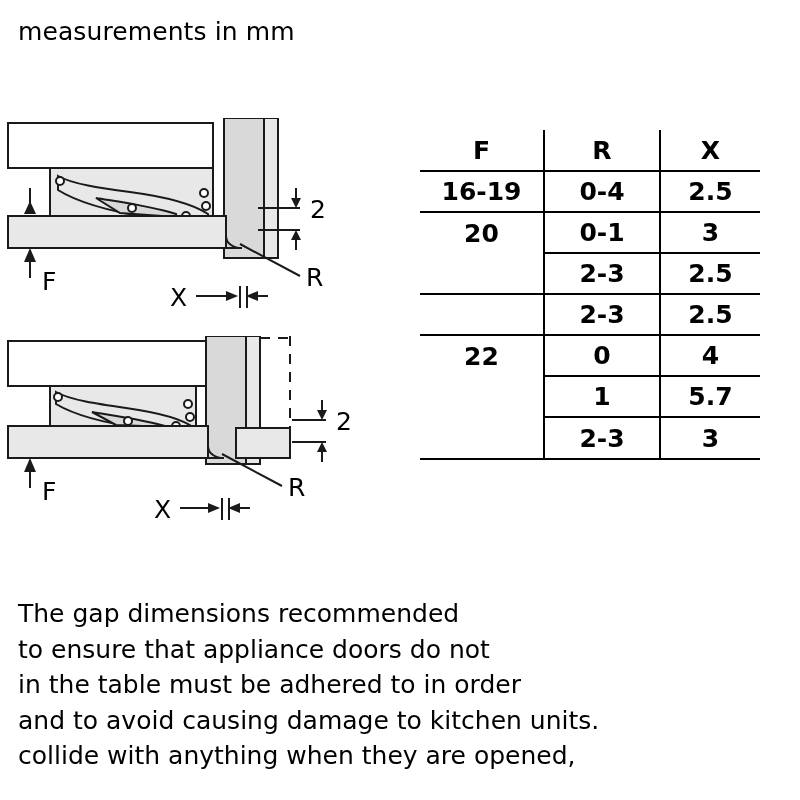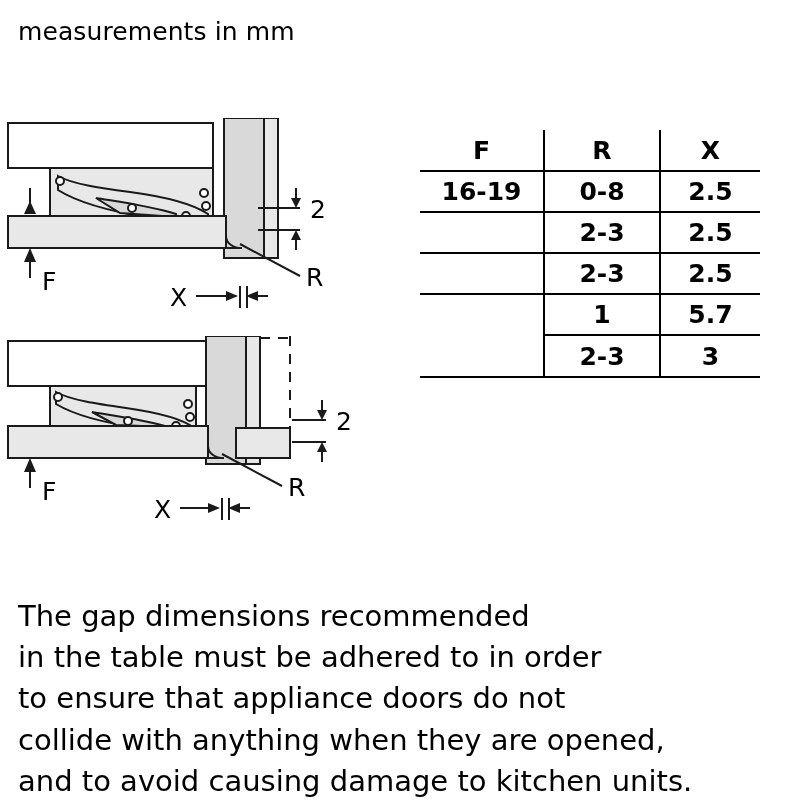--- a/index.html
+++ b/index.html
@@ -89,21 +89,21 @@
   }
 
   
   .footer {
     position: absolute;
     left: 18px;
     top: 596px;
     width: 780px;
   }
   .footer .line {
-    font-size: 29px;
+    font-size: 25px;
     line-height: 1.42;
     white-space: nowrap;
   }
 </style>
 </head>
 <body>
 
 <div id="page">
 
   <div class="header">
@@ -233,49 +233,59 @@
       <thead>
         <tr class="hline-bottom">
           <th>F</th>
           <th>R</th>
           <th>X</th>
         </tr>
       </thead>
       <tbody>
         <tr class="hline-bottom">
           <td>16-19</td>
-          <td>0-8</td>
+          <td>0-4</td>
           <td>2.5</td>
+        </tr>
+        <tr class="hline-mid">
+          <td>20</td>
+          <td>0-1</td>
+          <td>3</td>
         </tr>
         <tr class="hline-bottom">
           <td></td>
           <td>2-3</td>
           <td>2.5</td>
         </tr>
         <tr class="hline-bottom">
           <td></td>
           <td>2-3</td>
           <td>2.5</td>
+        </tr>
+        <tr class="hline-mid">
+          <td>22</td>
+          <td>0</td>
+          <td>4</td>
         </tr>
         <tr class="hline-mid">
           <td></td>
           <td>1</td>
           <td>5.7</td>
         </tr>
         <tr>
           <td></td>
           <td>2-3</td>
           <td>3</td>
         </tr>
       </tbody>
     </table>
     <div class="tbl-outer-bottom"></div>
   </div>
 
   <div class="footer">
     <div class="line">The gap dimensions recommended</div>
+    <div class="line">to ensure that appliance doors do not</div>
     <div class="line">in the table must be adhered to in order</div>
-    <div class="line">to ensure that appliance doors do not</div>
+    <div class="line">and to avoid causing damage to kitchen units.</div>
     <div class="line">collide with anything when they are opened,</div>
-    <div class="line">and to avoid causing damage to kitchen units.</div>
   </div>
 
 </div>
 
 </body></html>

